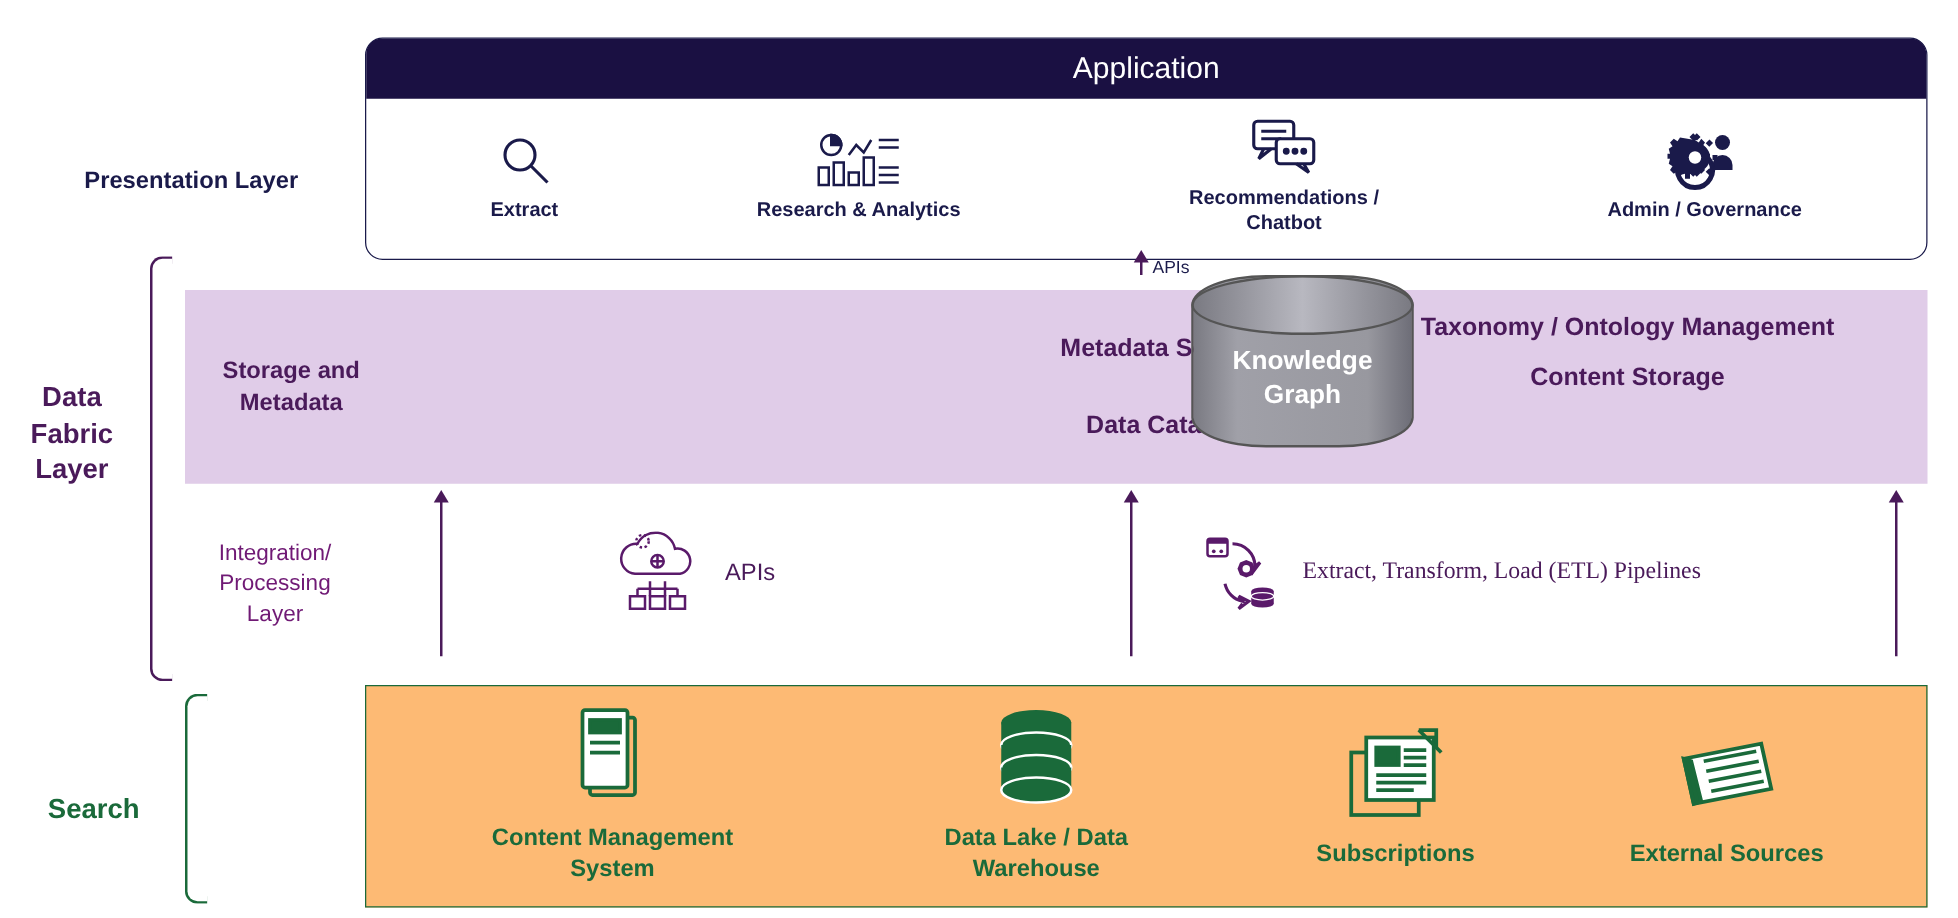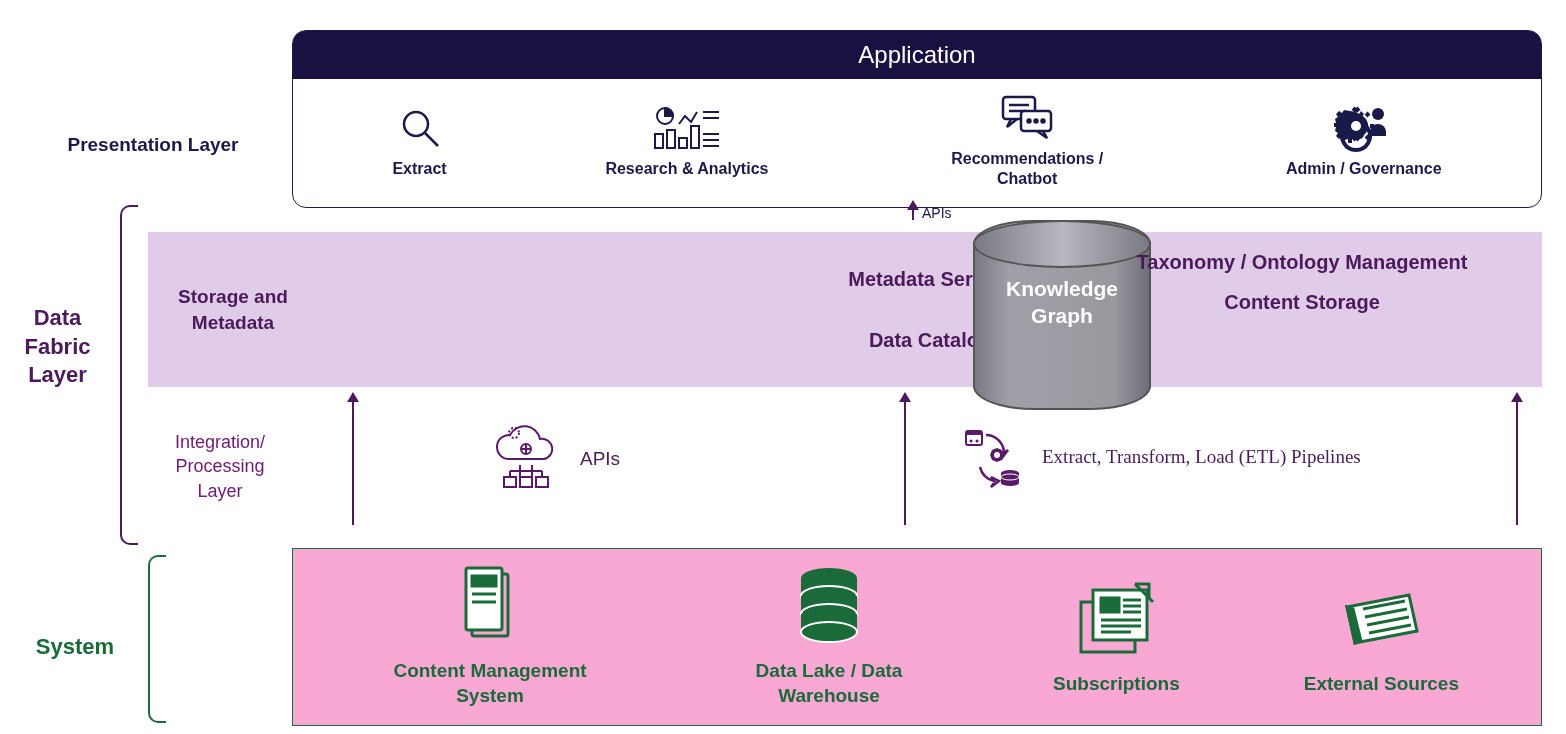--- a/index.html
+++ b/index.html
@@ -22,21 +22,21 @@
 .app-header { background: #1a1042; color: #fff; font-size: 24px; text-align: center; padding: 10px 0; border-radius: 12px 12px 0 0; font-weight: 400; }
 .app-items { display: flex; justify-content: space-around; align-items: center; padding: 12px 20px 0 20px; }
 .app-item { text-align: center; color: #1a1a4a; font-size: 16px; font-weight: bold; }
 .app-item .icon-holder { height: 52px; display: flex; align-items: center; justify-content: center; margin-bottom: 6px; }
 
 
 .storage-band { position: absolute; left: 148px; top: 232px; width: 1394px; height: 155px; background: #e0cce8; display: flex; align-items: center; }
 .storage-label { width: 170px; text-align: center; color: #4a1a5a; font-weight: bold; font-size: 19px; line-height: 1.35; }
 .storage-left-col { flex: 1; text-align: center; color: #4a1a5a; font-weight: bold; font-size: 20px; }
 .storage-left-col .line1 { margin-bottom: 38px; }
-.kg-cyl { position: absolute; left: 825px; top: -12px; width: 178px; height: 190px; }
+.kg-cyl { position: absolute; left: 805px; top: -12px; width: 178px; height: 138px; }
 .cylinder { width: 100%; height: 100%; background: linear-gradient(to right, #7a7a82 0%, #a0a0a8 20%, #98989f 80%, #6e6e78 100%); border-radius: 60px / 24px; border: 2px solid #555; position: relative; }
 .cylinder::before { content: ""; position: absolute; top: -2px; left: -2px; right: -2px; height: 44px; background: linear-gradient(to right, #7a7a82, #b8b8c0, #7a7a82); border: 2px solid #555; border-radius: 50%; }
 .cylinder::after { content: ""; position: absolute; bottom: -2px; left: -2px; right: -2px; height: 44px; background: linear-gradient(to right, #7a7a82, #a0a0a8, #6e6e78); border: 2px solid #555; border-radius: 50%; z-index: -1; }
 .kg-text { position: absolute; top: 55px; left: 0; right: 0; text-align: center; color: #fff; font-weight: bold; font-size: 21px; line-height: 1.3; z-index: 2; }
 .storage-right-col { position: absolute; right: 40px; top: 18px; width: 400px; text-align: center; color: #4a1a5a; font-weight: bold; font-size: 20px; }
 .storage-right-col .line1 { margin-bottom: 16px; line-height: 1.25; }
 
 
 .integration-label { position: absolute; left: 155px; top: 430px; width: 130px; text-align: center; color: #701a75; font-size: 18px; line-height: 1.35; }
 .int-item { position: absolute; display: flex; align-items: center; gap: 18px; color: #4a1a5a; font-size: 19px; }
@@ -46,34 +46,34 @@
 
 .arrow-up { position: absolute; width: 2px; background: #4a1a5a; }
 .arrow-up::before { content: ""; position: absolute; top: -8px; left: -5px; border-left: 6px solid transparent; border-right: 6px solid transparent; border-bottom: 10px solid #4a1a5a; }
 .arrow1 { left: 352px; top: 400px; height: 125px; }
 .arrow2 { left: 904px; top: 400px; height: 125px; }
 .arrow3 { left: 1516px; top: 400px; height: 125px; }
 .arrow-api { left: 912px; top: 208px; height: 12px; }
 .api-text { position: absolute; left: 922px; top: 205px; font-size: 14px; color: #1a1a4a; }
 
 
-.sources-box { position: absolute; left: 292px; top: 548px; width: 1250px; height: 178px; border: 1.5px solid #1a6a3a; background: #f9a8d4; display: flex; justify-content: space-around; align-items: center; padding: 16px 20px; }
+.sources-box { position: absolute; left: 292px; top: 548px; width: 1250px; height: 178px; border: 1.5px solid #1a6a3a; background: #fdba74; display: flex; justify-content: space-around; align-items: center; padding: 16px 20px; }
 .src-item { text-align: center; color: #1a6a3a; font-weight: bold; font-size: 19px; }
 .src-item .icon-holder { height: 80px; display: flex; align-items: center; justify-content: center; margin-bottom: 14px; }
 
 svg { display: block; }
 </style>
 </head>
 <body>
 
 <div class="container">
 
   <div class="left-label presentation-label">Presentation Layer</div>
   <div class="left-label fabric-label">Data Fabric Layer</div>
-  <div class="left-label sources-label">System</div>
+  <div class="left-label sources-label">Search</div>
 
   <div class="bracket bracket-fabric"></div>
   <div class="bracket bracket-sources"></div>
 
   <div class="app-box">
     <div class="app-header">Application</div>
     <div class="app-items">
       <div class="app-item">
         <div class="icon-holder">
           <svg width="44" height="44" viewBox="0 0 44 44" fill="none" stroke="#1a1a4a" stroke-width="2.5">

